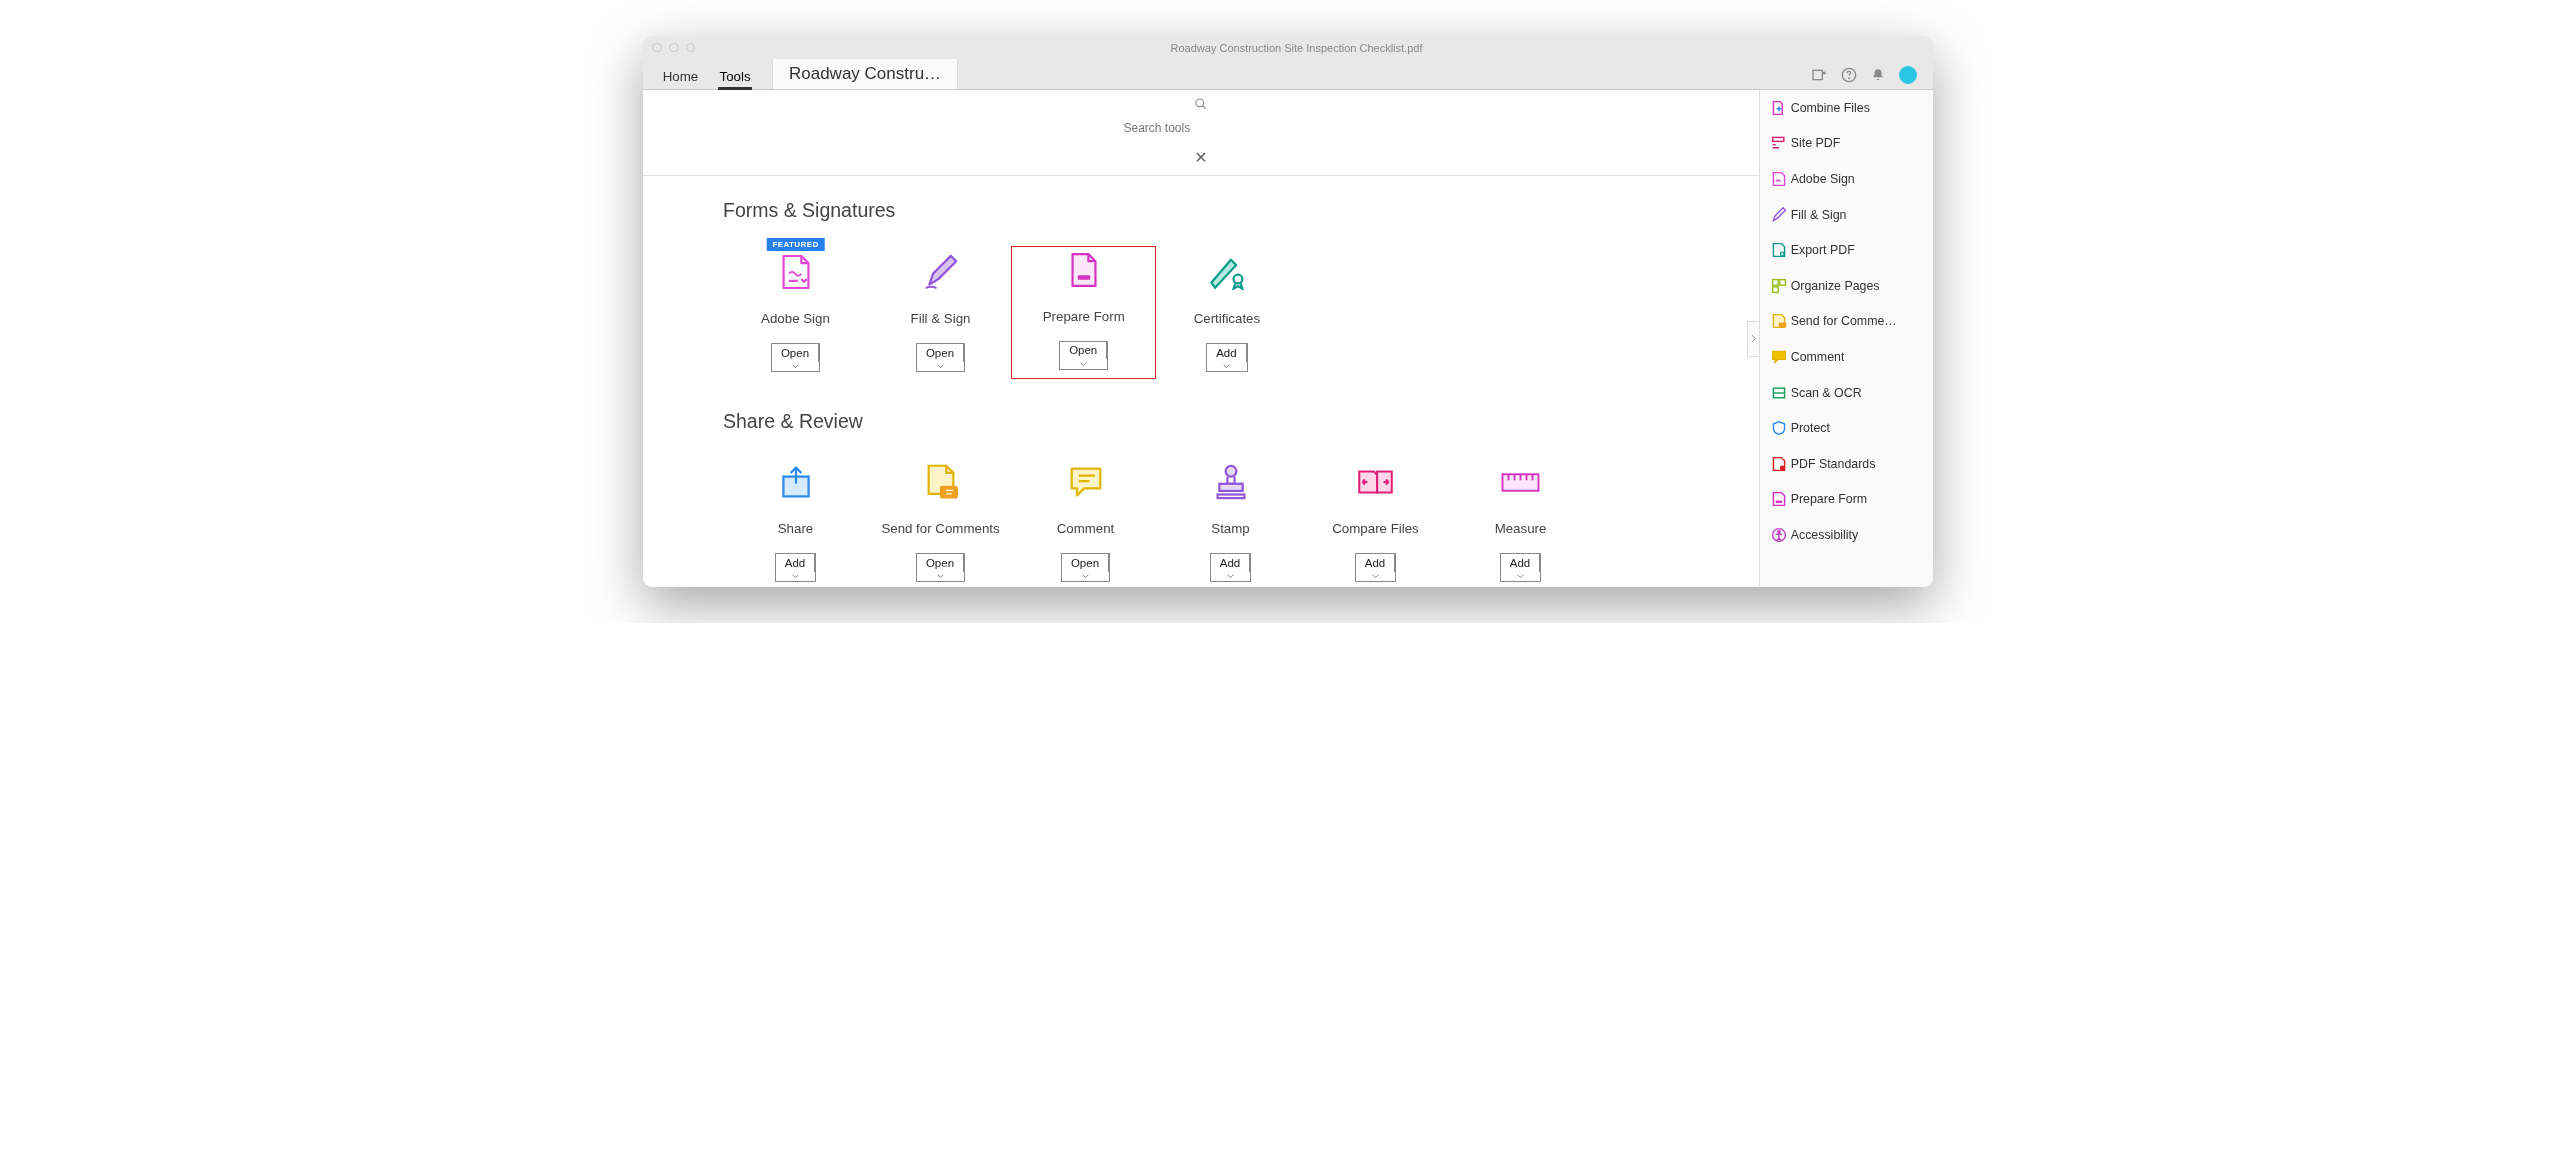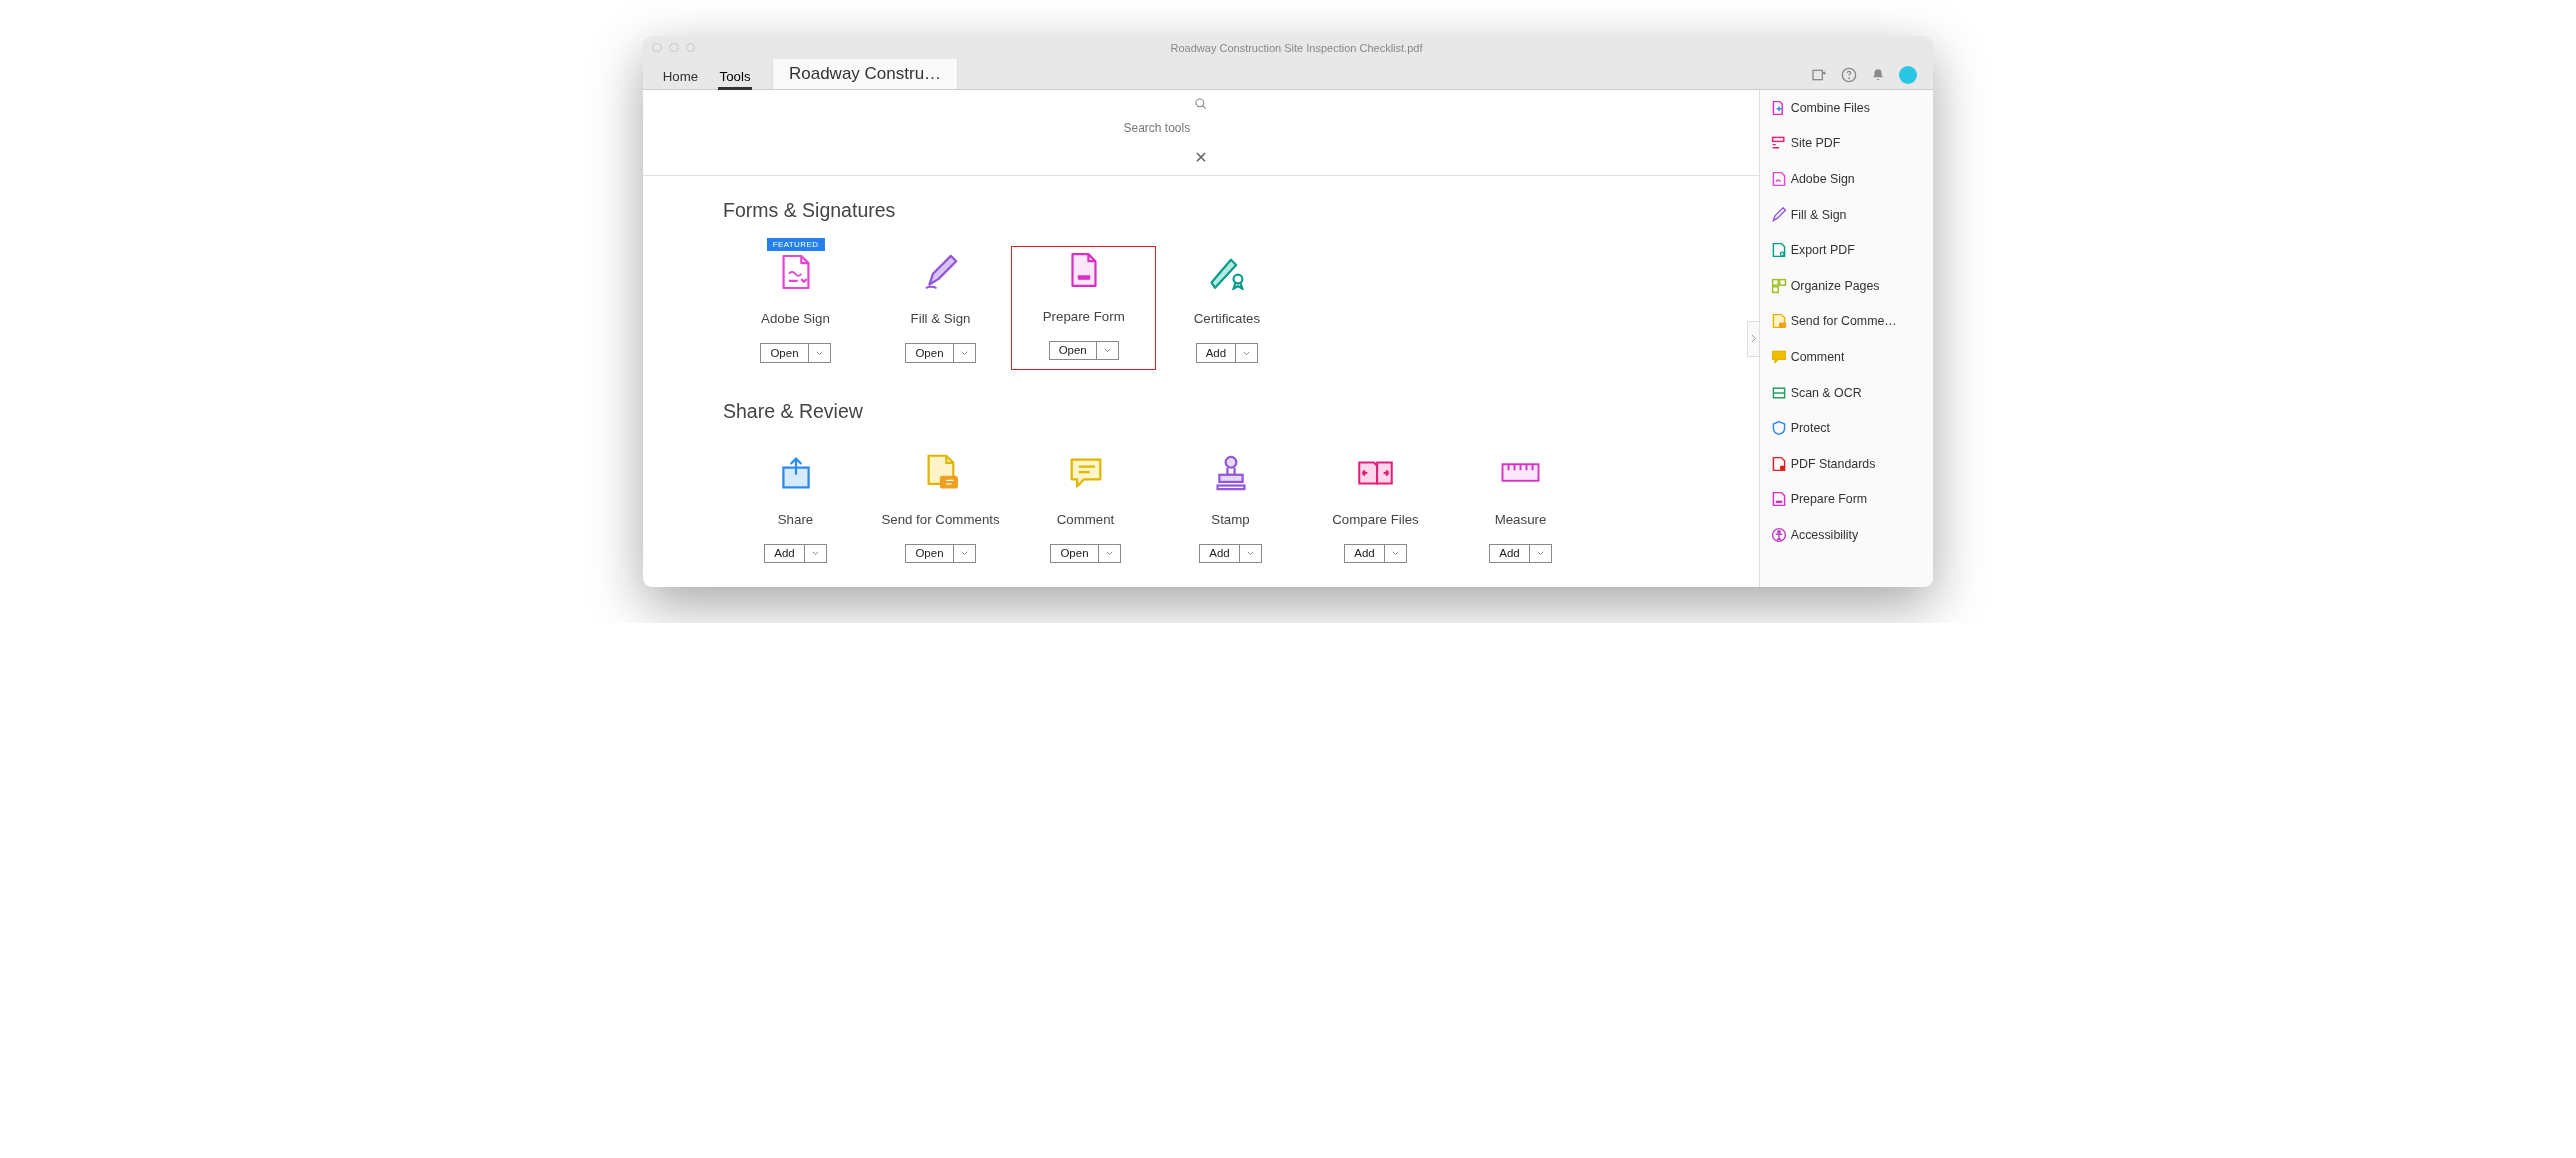--- a/index.html
+++ b/index.html
@@ -100,26 +100,26 @@
     padding: 3.6px 0;
   }
   .tool-icon-wrap { width: 39px; height: 39px; display: flex; align-items: center; justify-content: center; }
   .tool-label {
     font-size: 13.3px; color: #444; margin-top: 19.5px; text-align: center;
     min-height: 19.5px;
   }
   .tool-label.two-line { line-height: 1.2; }
   .badge-featured {
     position: absolute; top: -9px; left: 50%; transform: translateX(-50%);
-    background: #2680eb; color: #fff; font-size: 8px; font-weight: 400;
+    background: #2680eb; color: #fff; font-size: 8px; font-weight: 700;
     padding: 1.8px 6.2px; letter-spacing: 0.4px;
   }
   .split-btn {
     display: inline-flex; border: 0.9px solid #888; margin-top: 12.4px;
-    font-size: 11.5px; color: #222; background: #fff;
+    font-size: 11.5px; color: #222; background: #fff; flex-direction: column;
   }
   .split-btn .main-btn { padding: 2.7px 9px; border-right: 0.9px solid #888; }
   .split-btn .caret { padding: 2.7px 7px; display: flex; align-items: center; justify-content: center; }
   .split-btn .caret svg { width: 7px; height: 4.4px; }
   .right-panel {
     width: 174px; border-left: 0.9px solid #ddd; background: #fafafa;
     display: flex; flex-direction: column; position: relative;
     overflow-y: auto;
   }
   .right-panel::-webkit-scrollbar { width: 14px; }

